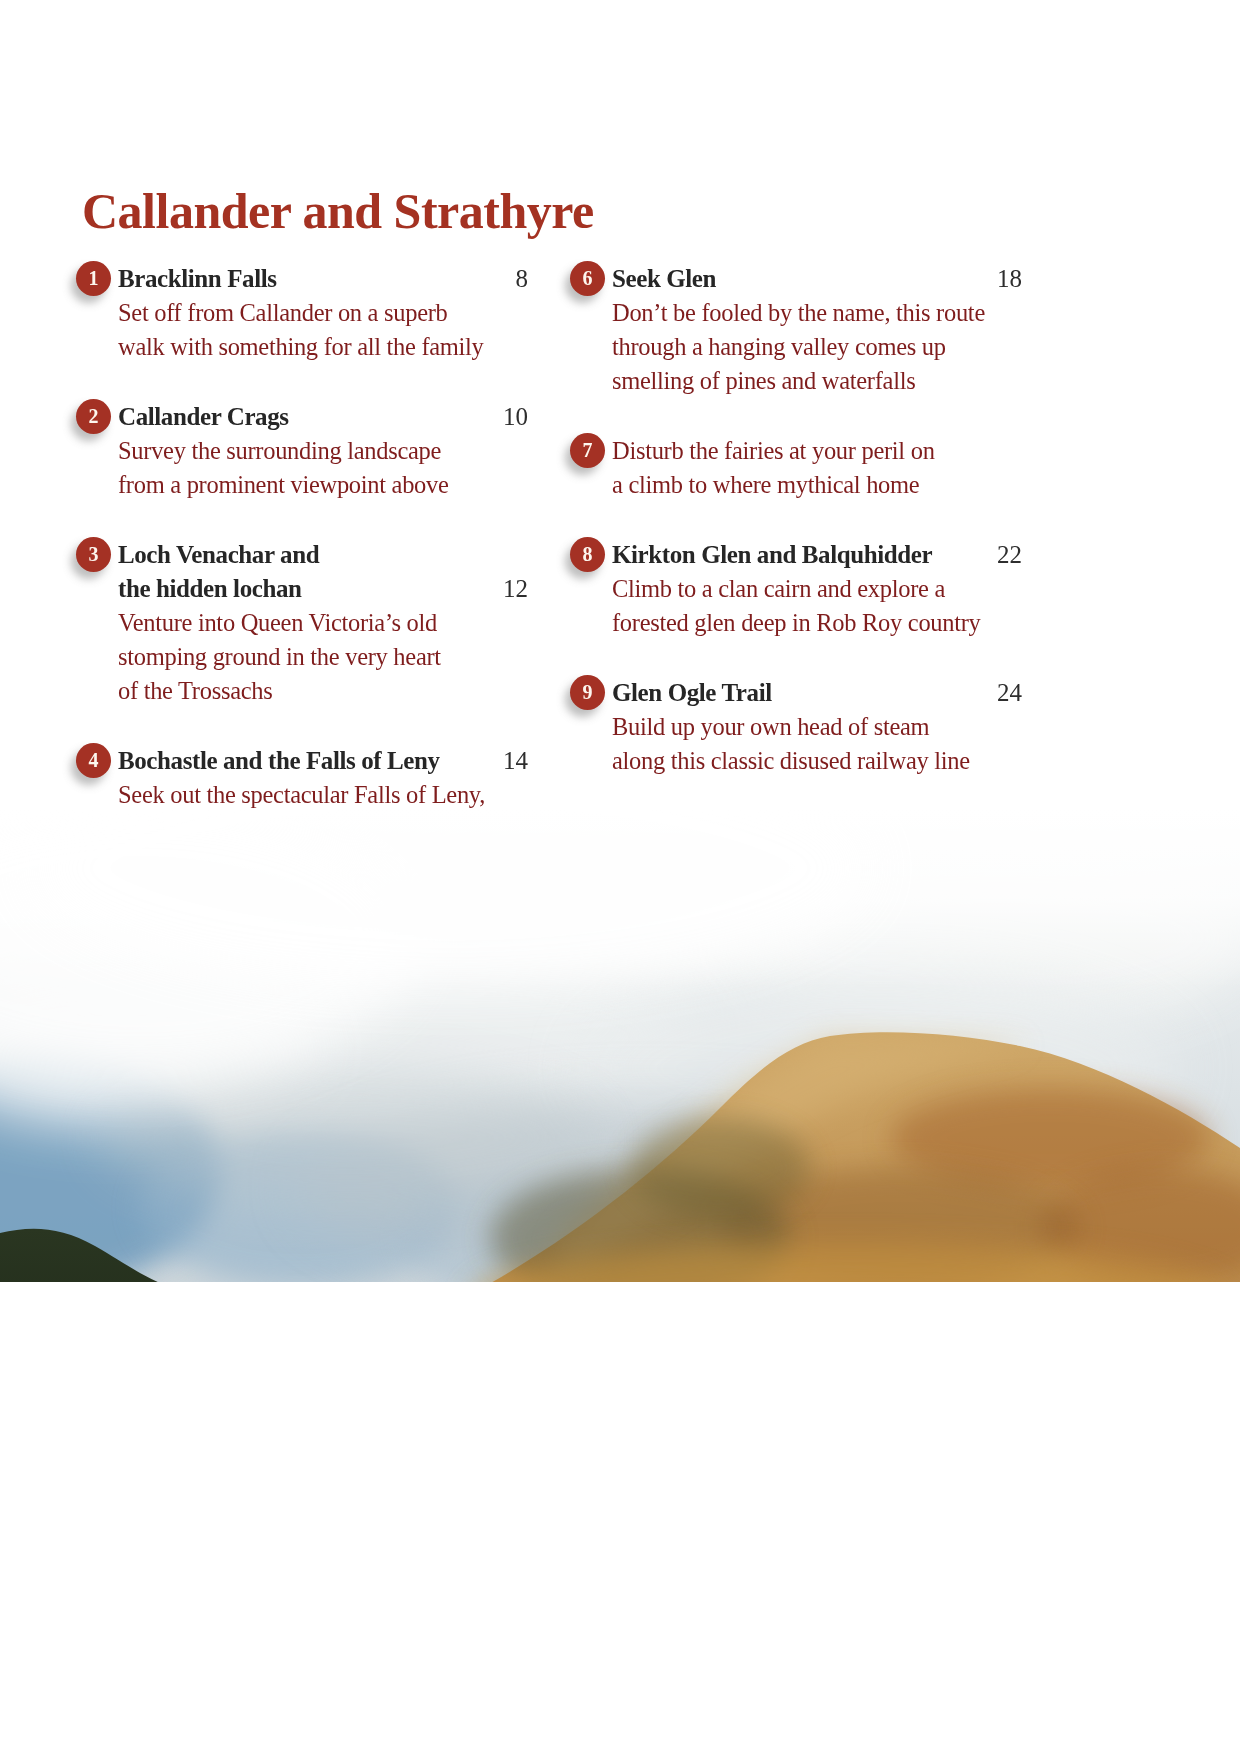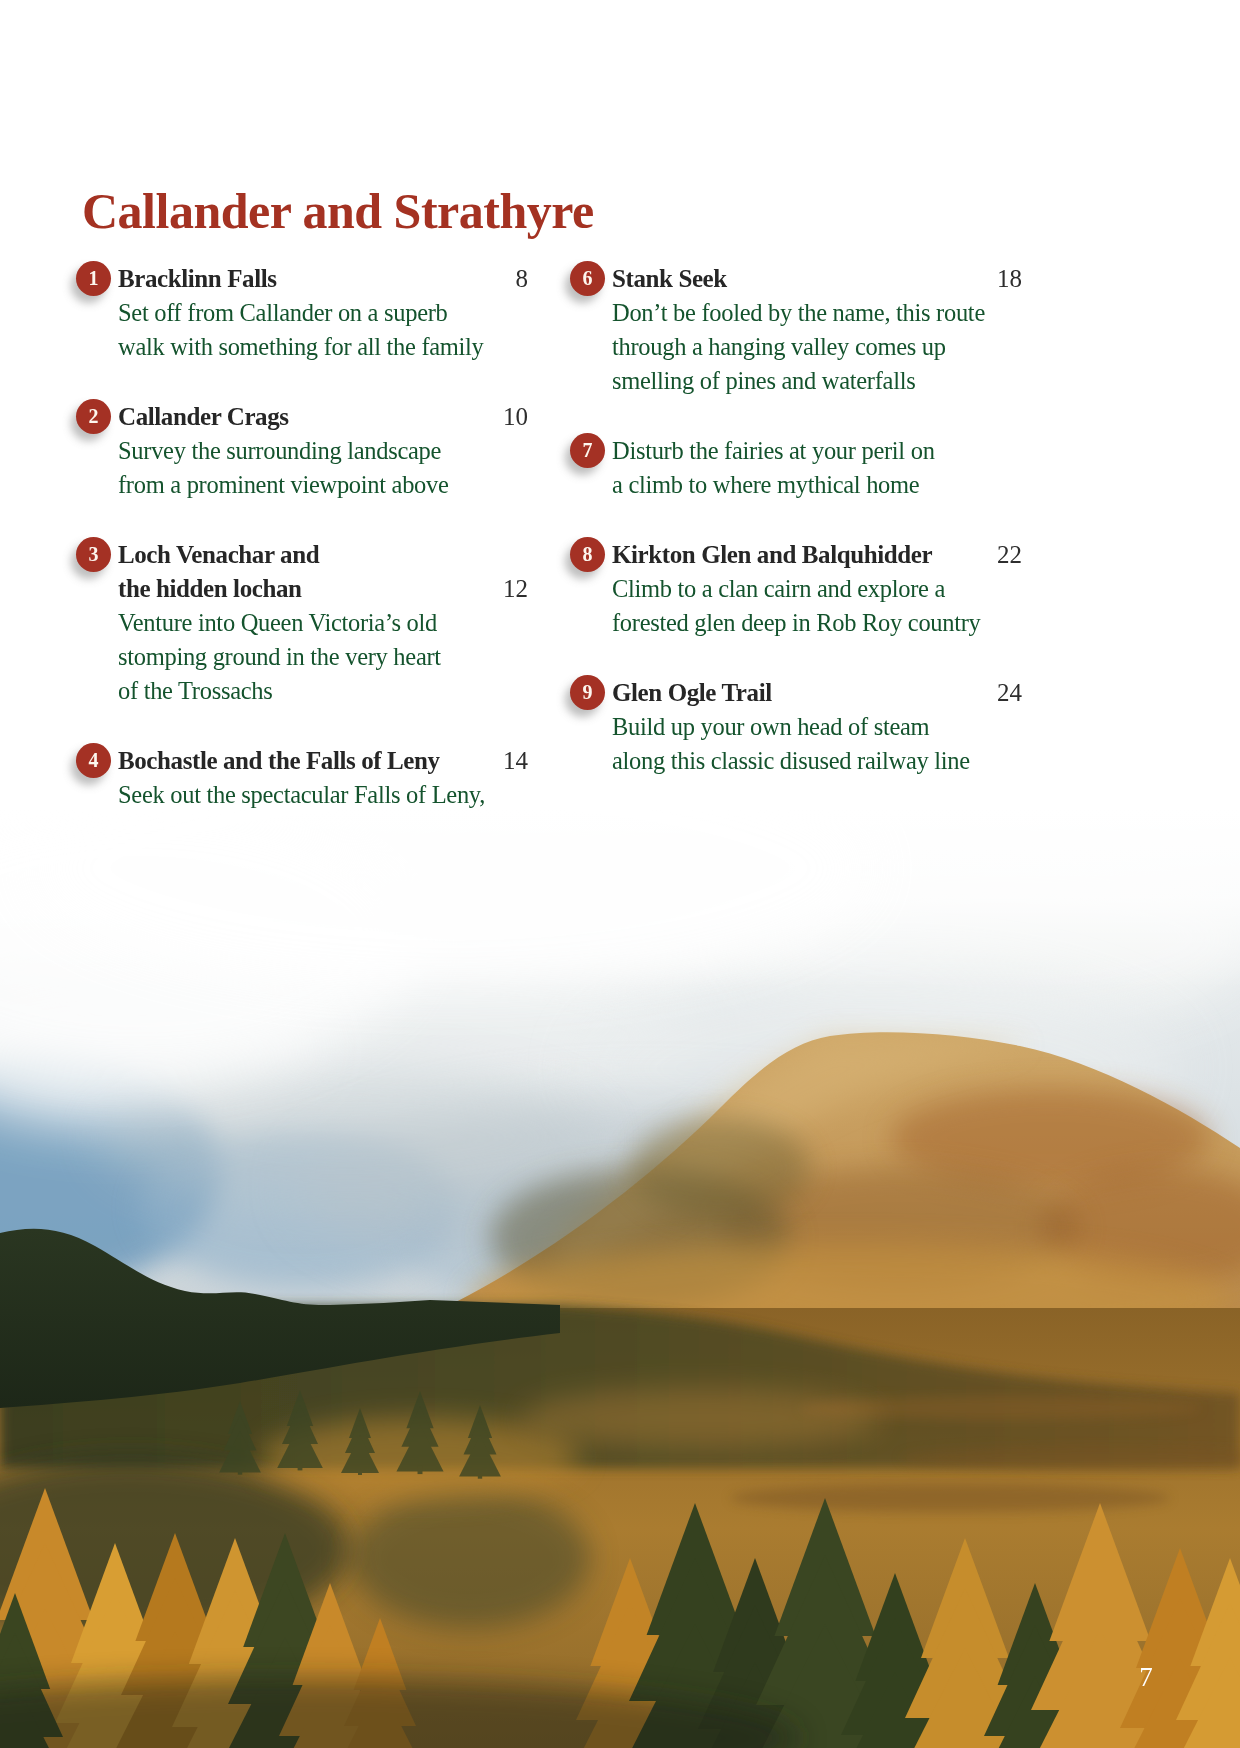--- a/index.html
+++ b/index.html
@@ -1,18 +1,18 @@
 <!DOCTYPE html>
 <html><head>
 <meta charset="utf-8">
 <style>
   html,body{margin:0;padding:0;background:#ffffff;}
   .page{
     position:relative;
-    width:1240px;height:1748px;
+    width:1240px;height:1282px;
     background:#ffffff;
     overflow:hidden;
     font-family:"Liberation Serif","DejaVu Serif",serif;
   }
   .page-title{
     position:absolute;
     left:82px;top:182px;
     margin:0;
     font-size:50px;
     font-weight:bold;
@@ -61,21 +61,21 @@
     font-weight:normal;
     font-size:25px;
     letter-spacing:0;
     margin-left:10px;
     color:#2e2e2e;
   }
   .d-line{
     font-size:24.5px;
     letter-spacing:-0.3px;
     line-height:34px;
-    color:#14532d;
+    color:#7f1d1d;
     white-space:nowrap;
   }
   .photo{
     position:absolute;
     left:0;top:808px;
     width:1240px;height:940px;
   }
   .photo svg{display:block;width:100%;height:100%;}
   .folio{
     position:absolute;
@@ -154,21 +154,21 @@
           <div class="d-line">iconic peak that beckons the traveller</div>
           <div class="d-line">onward from Callander</div>
         </div>
   </div>
     </div>
   <div class="toc-col right" id="col-right">
       <div class="entry">
     <div class="badge">6</div>
     <div class="entry-body">
           <div class="t-line">
-            <span>Stank Seek</span>
+            <span>Seek Glen</span>
             <span class="pg">18</span>
           </div>
           <div class="d-line">Don’t be fooled by the name, this route</div>
           <div class="d-line">through a hanging valley comes up</div>
           <div class="d-line">smelling of pines and waterfalls</div>
         </div>
   </div>
       <div class="entry">
     <div class="badge">7</div>
     <div class="entry-body">

